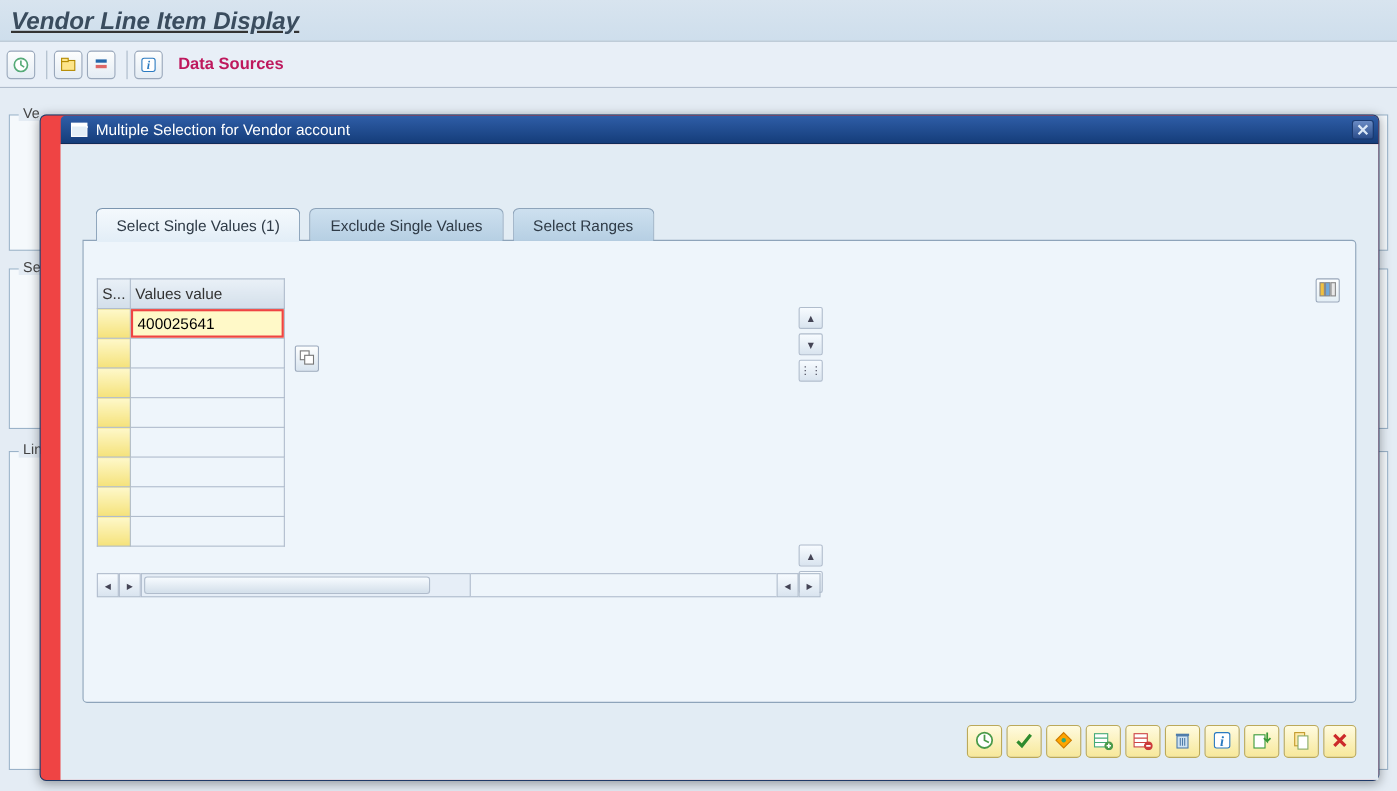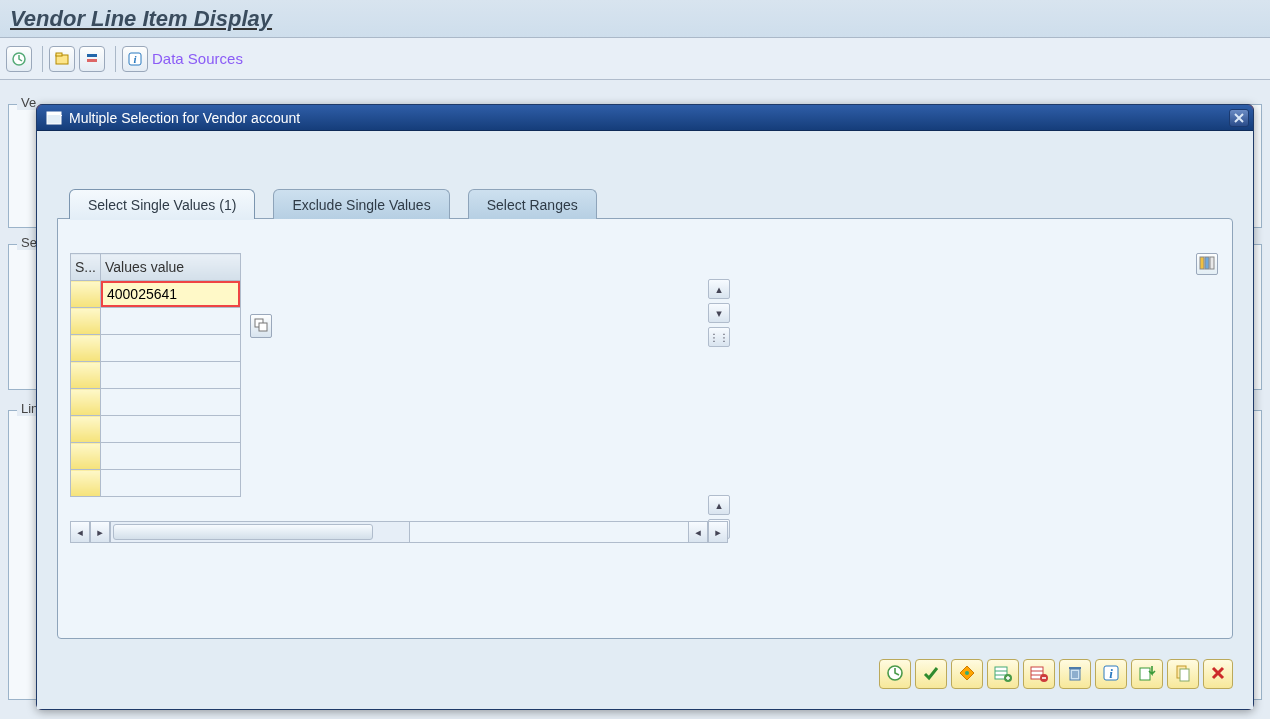--- a/index.html
+++ b/index.html
@@ -46,22 +46,24 @@
     width: 26px; height: 26px;
     border: 1px solid #9aa8bb;
     border-radius: 4px;
     background: linear-gradient(#fdfefe, #e4ecf4);
     display: flex; align-items: center; justify-content: center;
     margin-right: 4px;
     cursor: pointer;
     font-size: 14px;
   }
   .bg-data-sources {
+    margin-left: 10px;
     font-size: 15px;
-    color: #8b5cf6;
+    color: #be185d;
+    font-weight: bold;
   }
 
   
   .bg-groupbox {
     position: absolute;
     left: 8px; right: 8px;
     border: 1px solid #9bb3c9;
     background: #f5f9fc;
   }
   .bg-groupbox .gb-title {
@@ -75,21 +77,21 @@
 
   
   .dialog {
     position: absolute;
     left: 36px; top: 104px;
     width: 1218px; height: 606px;
     background: #ef4444;
     border: 1px solid #1f3a68;
     border-radius: 6px;
     box-shadow: 0 2px 10px rgba(0,0,0,0.35);
-    display: flex; flex-direction: column;
+    display: flex; flex-direction: column; padding-left: 18px;
   }
   .dialog-titlebar {
     height: 26px;
     background: linear-gradient(#2f5ea8, #153d7a);
     border-bottom: 1px solid #0f2b58;
     display: flex; align-items: center;
     color: #fff;
     border-radius: 5px 5px 0 0;
     padding: 0 4px 0 8px;
   }
@@ -116,21 +118,21 @@
     position: relative;
     flex: 1;
     background: #e2ecf4;
   }
 
   
   .tabstrip {
     position: absolute;
     left: 32px; top: 58px;
     display: flex;
-    gap: 18px;
+    gap: 8px;
     z-index: 2;
   }
   .tab {
     height: 30px;
     padding: 0 18px;
     border: 1px solid #8ea4ba;
     border-bottom: none;
     background: linear-gradient(#cde0ef, #b6cfe3);
     display: flex; align-items: center;
     border-radius: 6px 6px 0 0;

